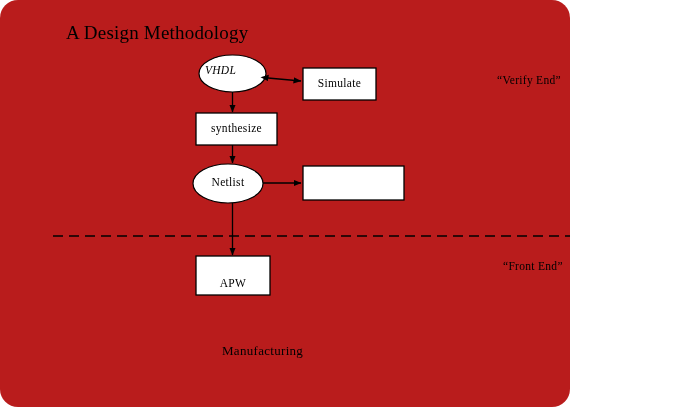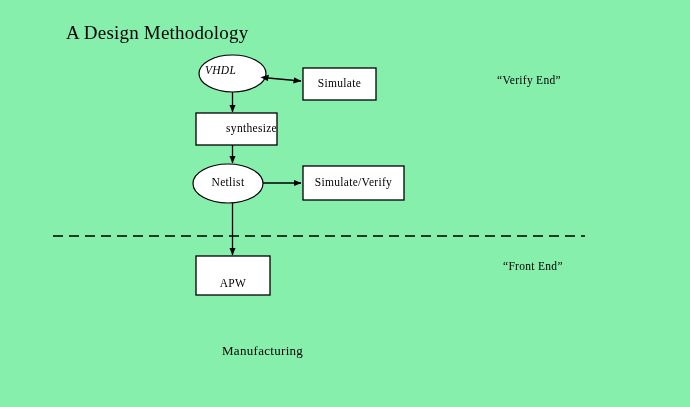--- a/index.html
+++ b/index.html
@@ -2,26 +2,27 @@
 <html><head>
 <meta charset="utf-8">
 <style>
   html, body {
     margin: 0;
     padding: 0;
     background: #ffffff;
   }
   #canvas {
     position: relative;
-    width: 690px;
+    width: 570px;
     height: 407px;
-    background: #86efac;
+    background: #b91c1c;
     overflow: hidden;
     font-family: "Liberation Serif", "DejaVu Serif", serif;
     color: #000000;
+    border-radius: 18px;
   }
   #diagram-svg {
     position: absolute;
     left: 0;
     top: 0;
     width: 690px;
     height: 407px;
   }
   .lbl {
     position: absolute;
@@ -34,21 +35,21 @@
     top: 22px;
     font-size: 19px;
     letter-spacing: 0.2px;
   }
   .node-text {
     font-size: 11.5px;
     text-align: center;
     letter-spacing: 0.3px;
   }
   #label-vhdl      { left: 187px; top: 64px;  width: 67px; font-style: italic; }
-  #label-synthesize{ left: 196px; top: 122px; width: 81px; text-align: right; }
+  #label-synthesize{ left: 196px; top: 122px; width: 81px; }
   #label-netlist   { left: 193px; top: 176px; width: 70px; }
   #label-apw       { left: 196px; top: 277px; width: 74px; }
   #label-simulate  { left: 303px; top: 77px;  width: 73px; }
   #label-simver    { left: 303px; top: 176px; width: 101px;}
   .side-text {
     font-size: 11.5px;
     letter-spacing: 0.3px;
   }
   #label-front-end { left: 497px; top: 74px; }
   #label-back-end  { left: 503px; top: 260px; }
@@ -97,21 +98,20 @@
   <div class="lbl" id="page-title">A Design Methodology</div>
 
   <div class="lbl node-text" id="label-vhdl">VHDL</div>
 
   <div class="lbl node-text" id="label-simulate">Simulate</div>
 
   <div class="lbl node-text" id="label-synthesize">synthesize</div>
 
   <div class="lbl node-text" id="label-netlist">Netlist</div>
 
-  <div class="lbl node-text" id="label-simver">Simulate/Verify</div>
 
   <div class="lbl node-text" id="label-apw">APW</div>
 
   <div class="lbl side-text" id="label-front-end">“Verify End”</div>
 
   <div class="lbl side-text" id="label-back-end">“Front End”</div>
 
   <div class="lbl" id="label-manufacturing">Manufacturing</div>
 
 </div>

